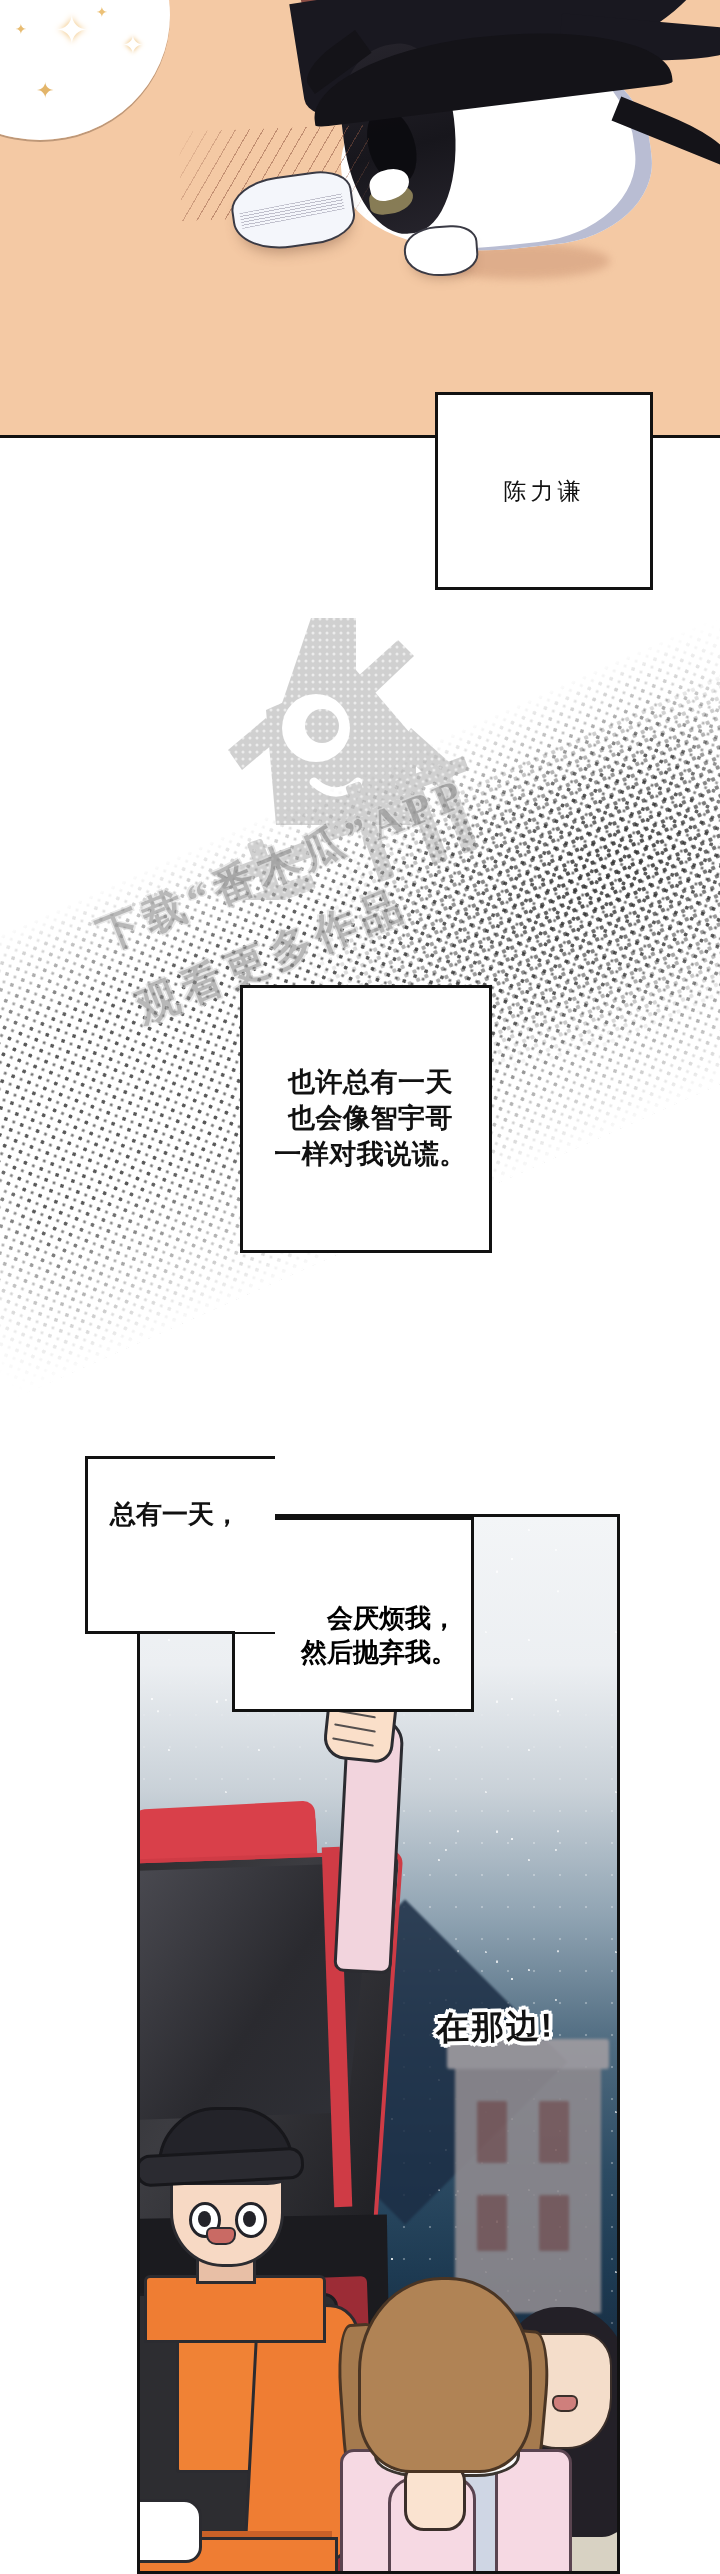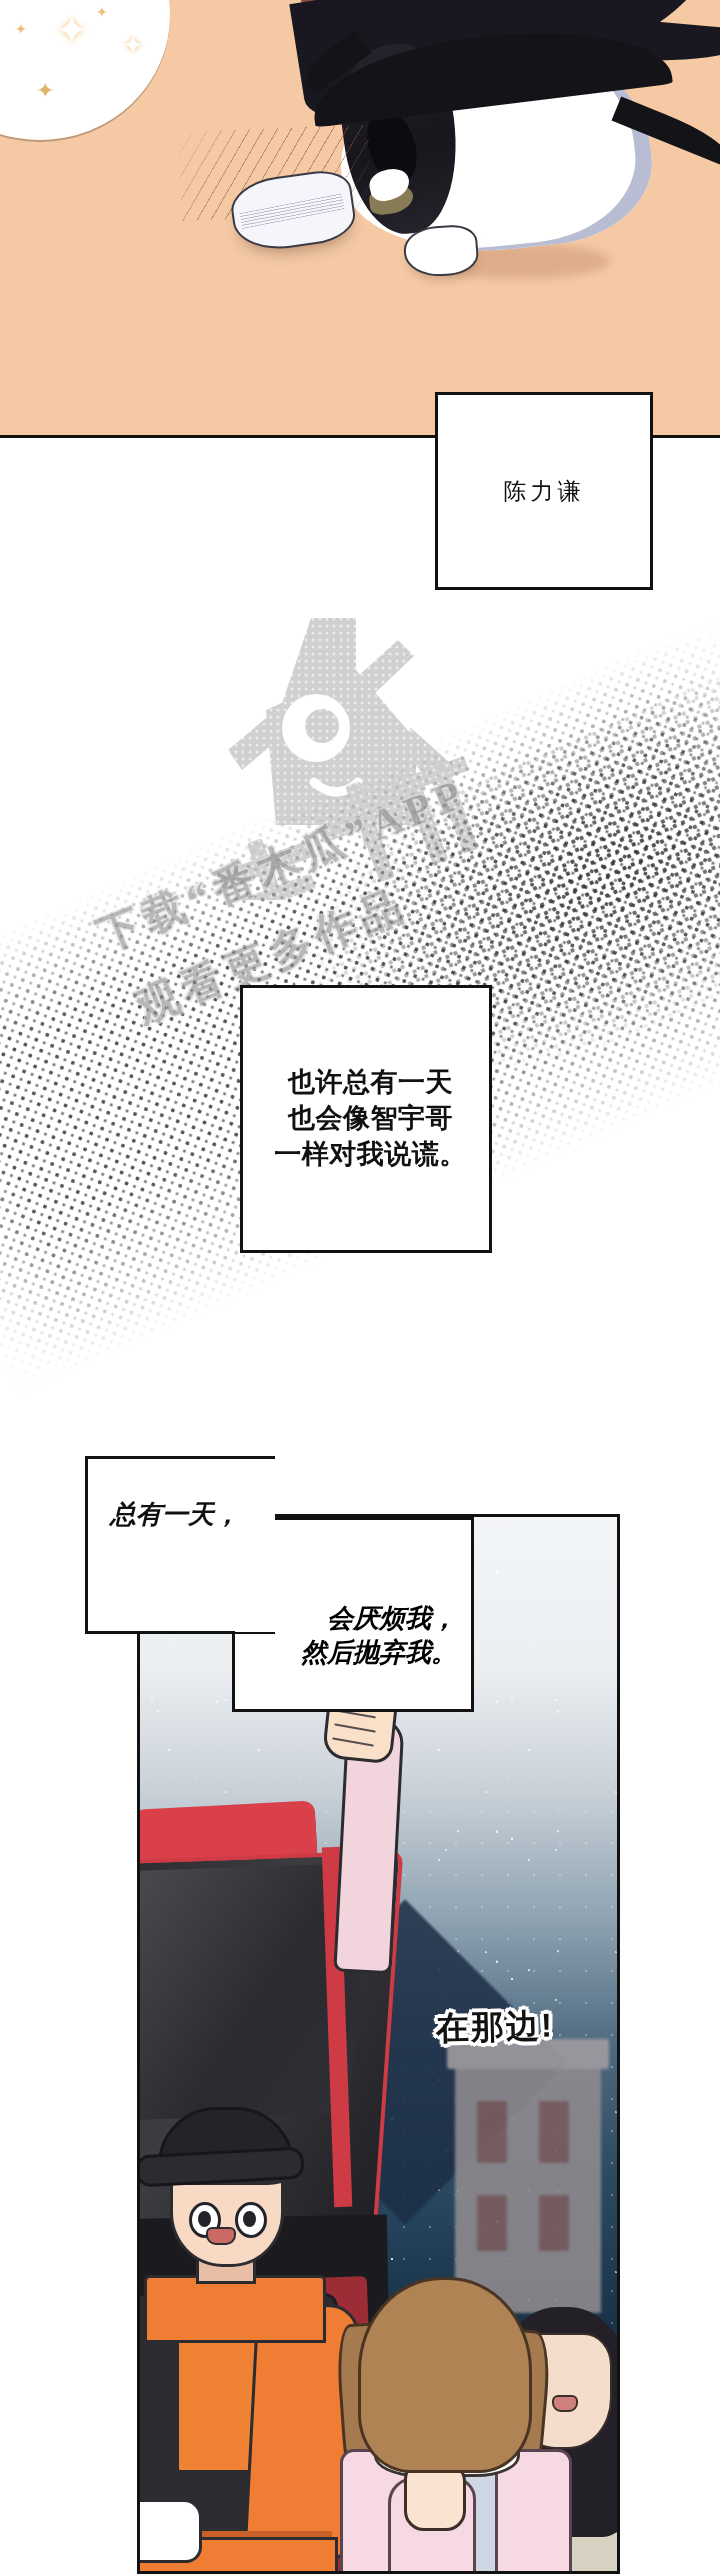--- a/index.html
+++ b/index.html
@@ -165,21 +165,21 @@
   }
 
   #box-name{ left:435px; top:392px; width:218px; height:198px; z-index:6;}
   #box-name .txt{ font-size:23px; letter-spacing:4px; }
 
   #box-lie{ left:240px; top:985px; width:252px; height:268px; z-index:6;padding-left:9px;}
   #box-lie .txt{ font-size:27px; line-height:1.33; letter-spacing:.5px; font-weight:700; }
 
   
   .cbox-step{
-    position:absolute; z-index:7; box-sizing:border-box;font-style:italic;
+    position:absolute; z-index:7; box-sizing:border-box;
   }
   #box-someday{
     left:85px; top:1456px; width:190px; height:178px;
     background:#ffffff; border:3px solid #111111; border-right:none;
     z-index:8;
   }
   #box-someday .txt{
     position:absolute; left:22px; top:38px;
     font-size:26px; font-weight:700; color:#111111; white-space:nowrap;
   }

